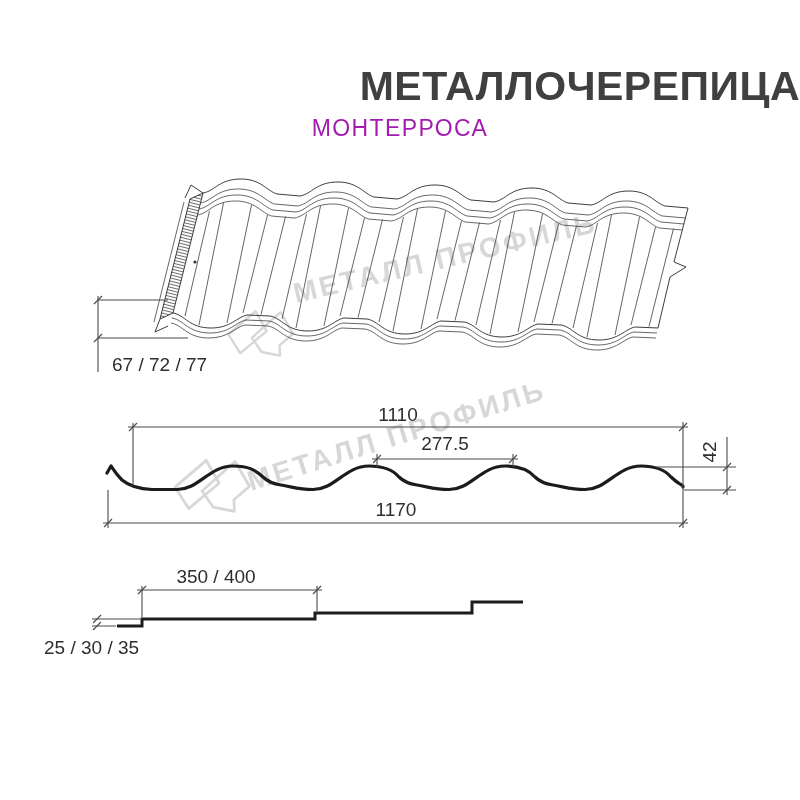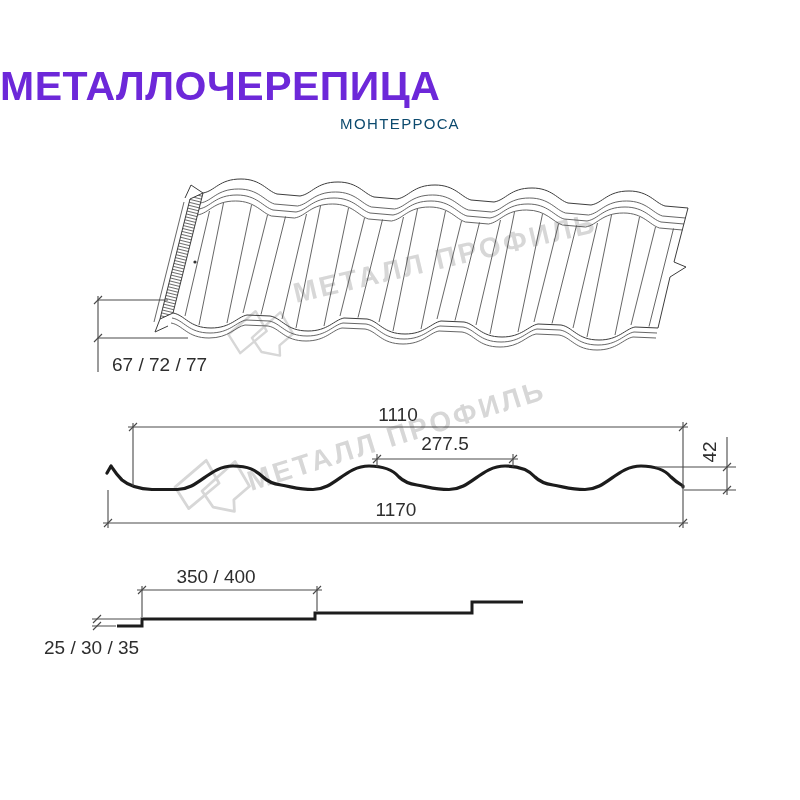--- a/index.html
+++ b/index.html
@@ -1,21 +1,21 @@
 <!DOCTYPE html>
 <html><head>
 <meta charset="utf-8">
 <style>
   html,body{margin:0;padding:0;background:#fff;}
   .page{position:relative;width:800px;height:800px;background:#fff;overflow:hidden;
         font-family:"Liberation Sans",sans-serif;}
-  .title{position:absolute;left:0;right:0;top:63px;text-align:left;
-         font-size:41px;font-weight:700;letter-spacing:.5px;color:#6d28d9;}
+  .title{position:absolute;left:0;right:0;top:63px;text-align:right;
+         font-size:41px;font-weight:700;letter-spacing:.5px;color:#404040;}
   .subtitle{position:absolute;left:0;right:0;top:115px;text-align:center;
-         font-size:15px;font-weight:500;letter-spacing:1.4px;color:#0c4a6e;}
+         font-size:23px;font-weight:500;letter-spacing:1.4px;color:#a21caf;}
   svg.drawing{position:absolute;left:0;top:0;}
   svg text{font-family:"Liberation Sans",sans-serif;fill:#2e2e2e;}
   .dimtext{font-size:19px;}
   .wmtext{font-size:28px;font-weight:700;letter-spacing:3px;fill:#d7d7d7;}
   .thin{stroke:#4a4a4a;stroke-width:1.1;fill:none;}
   .wire{stroke:#3d3d3d;stroke-width:1;fill:none;}
   .wirelight{stroke:#4a4a4a;stroke-width:.85;fill:none;}
   .thick{stroke:#1c1c1c;stroke-width:3.2;fill:none;stroke-linecap:round;stroke-linejoin:round;}
   .step{stroke:#1c1c1c;stroke-width:3;fill:none;stroke-linejoin:miter;}
   .wm{stroke:#d7d7d7;stroke-width:2.4;fill:none;stroke-linejoin:round;}

